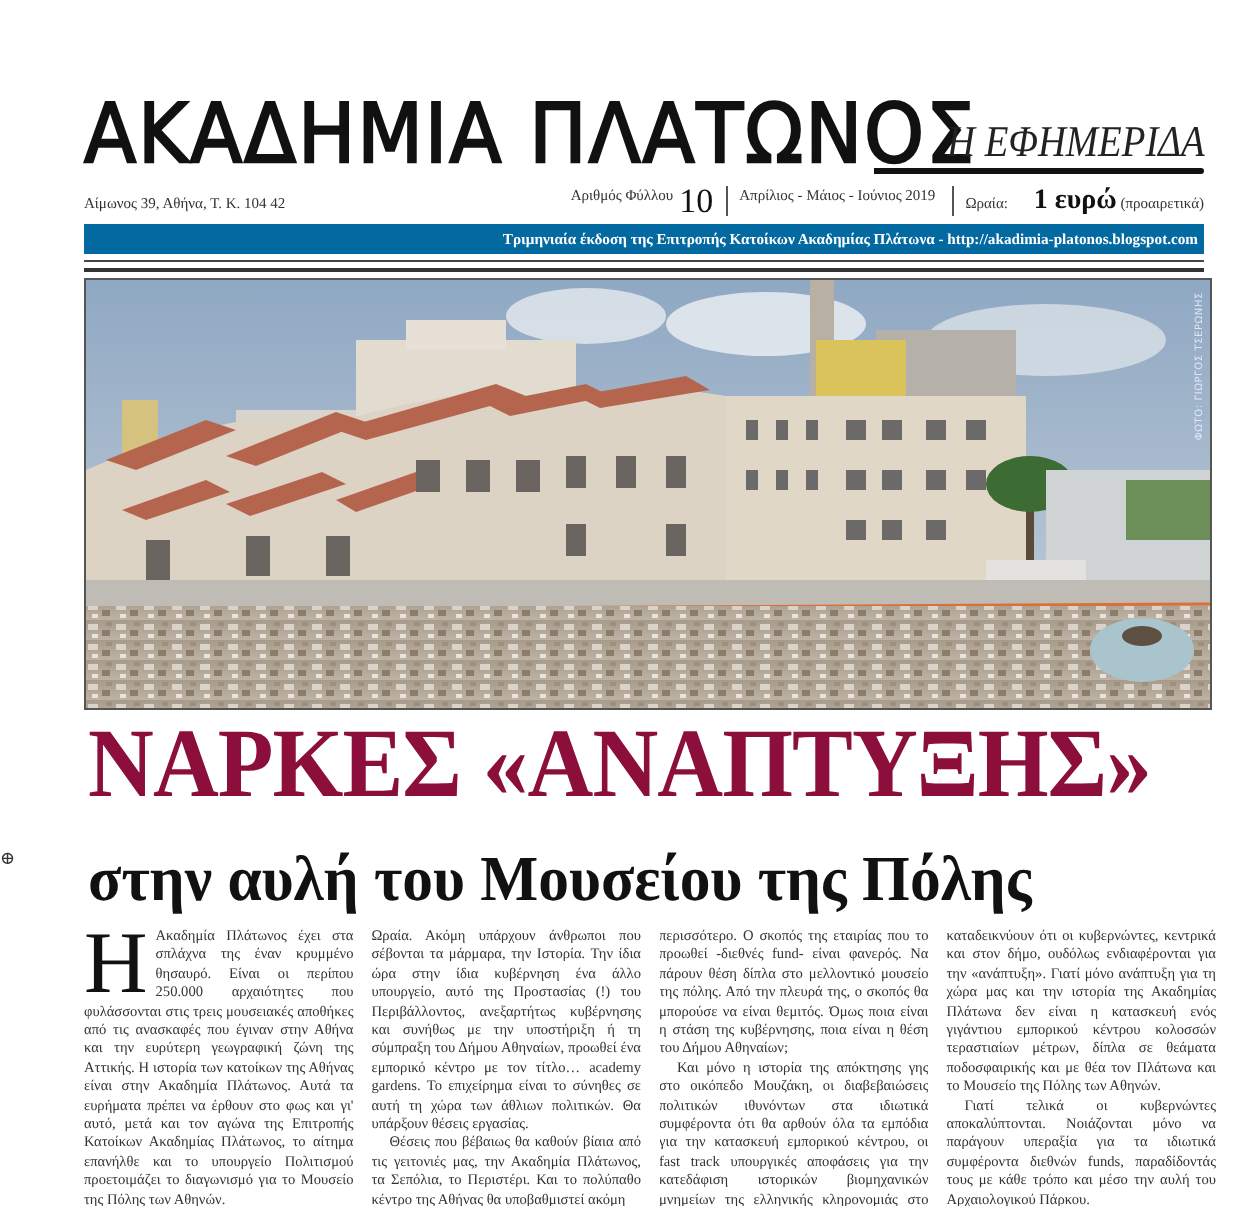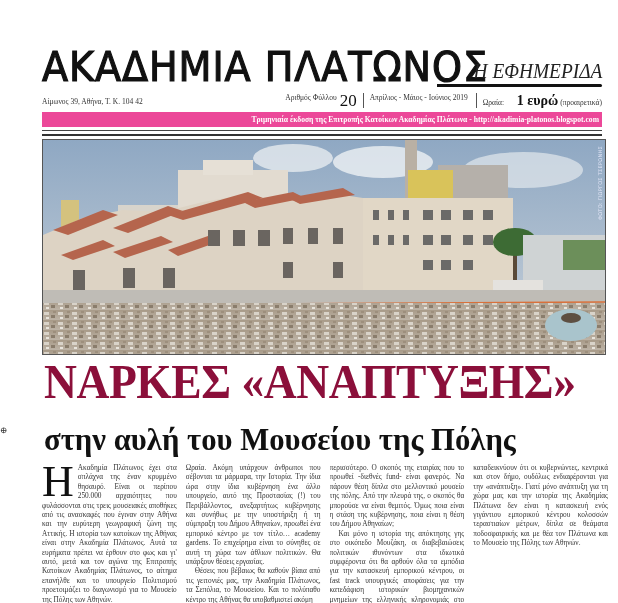--- a/index.html
+++ b/index.html
@@ -13,21 +13,21 @@
   .infobar { position: absolute; left: 42px; top: 93px; width: 560px; height: 16px; font-family: "Liberation Serif", serif; font-size: 7.5px; color: #333; }
   .address { position: absolute; left: 0; top: 4px; }
   .issue-group { position: absolute; right: 0; top: 0; display: flex; align-items: flex-start; white-space: nowrap; }
   .issue-label { font-size: 7.5px; margin-right: 3px; padding-bottom: 2px; }
   .issue-num { font-size: 17px; line-height: 16px; color: #111; margin-right: 6px; }
   .vsep { width: 1px; height: 15px; background: #555; margin: 0 6px 0 0; }
   .period { font-size: 7.5px; padding-bottom: 2px; margin-right: 8px; }
   .price { font-size: 7.5px; padding-bottom: 2px; }
   .price b { font-size: 14px; font-weight: bold; color: #111; margin-left: 11px; }
 
-  .banner { position: absolute; left: 42px; top: 112px; width: 560px; height: 15px; background: #ec4899; color: #fff; font-family: "Liberation Serif", serif; font-weight: bold; font-size: 7.6px; line-height: 15px; text-align: right; box-sizing: border-box; padding-right: 3px; white-space: nowrap; }
+  .banner { position: absolute; left: 42px; top: 112px; width: 560px; height: 15px; background: #0369a1; color: #fff; font-family: "Liberation Serif", serif; font-weight: bold; font-size: 7.6px; line-height: 15px; text-align: right; box-sizing: border-box; padding-right: 3px; white-space: nowrap; }
   .rule1 { position: absolute; left: 42px; top: 130px; width: 560px; height: 1px; background: #444; }
   .rule2 { position: absolute; left: 42px; top: 134px; width: 560px; height: 2px; background: #333; }
 
   .photo { position: absolute; left: 42px; top: 139px; width: 564px; height: 216px; overflow: hidden; background: #c9c2b6; border: 1px solid #555; box-sizing: border-box; }
   .photo svg { display: block; }
   .photo-credit { position: absolute; right: 2px; top: 6px; writing-mode: vertical-rl; transform: rotate(180deg); font-family: "DejaVu Sans", sans-serif; font-size: 5px; color: #eef; opacity: 0.85; letter-spacing: 0.3px; }
 
   .headline { position: absolute; left: 44px; top: 356px; width: 560px; font-family: "Liberation Serif", serif; font-weight: bold; font-size: 49px; line-height: 52px; color: #8b0f3a; white-space: nowrap; transform: scaleX(0.93); transform-origin: left center; letter-spacing: -0.5px; }
   .subhead { position: absolute; left: 44px; top: 420px; width: 560px; font-family: "Liberation Serif", serif; font-weight: bold; font-size: 32px; line-height: 38px; color: #111; white-space: nowrap; transform: scaleX(0.96); transform-origin: left center; }
   .reg-mark { position: absolute; left: 0; top: 425px; font-size: 9px; color: #333; }
@@ -44,21 +44,21 @@
 <div class="masthead">
   <div class="masthead-title">ΑΚΑΔΗΜΙΑ ΠΛΑΤΩΝΟΣ</div>
   <div class="masthead-underline"></div>
   <div class="masthead-sub">Η ΕΦΗΜΕΡΙΔΑ</div>
 </div>
 
 <div class="infobar">
   <div class="address">Αίμωνος 39, Αθήνα, Τ. Κ. 104 42</div>
   <div class="issue-group">
     <span class="issue-label">Αριθμός Φύλλου</span>
-    <span class="issue-num">20</span>
+    <span class="issue-num">10</span>
     <span class="vsep"></span>
     <span class="period">Απρίλιος - Μάιος - Ιούνιος 2019</span>
     <span class="vsep"></span>
     <span class="price">
       <span>Ωραία:</span>
       <b>1 ευρώ</b>
       <span>(προαιρετικά)</span>
     </span>
   </div>
 </div>
@@ -168,22 +168,23 @@
 <div class="reg-mark">⊕</div>
 <div class="subhead">στην αυλή του Μουσείου της Πόλης</div>
 
 <div class="columns">
   <div class="col">
     <span class="dropcap">Η</span>
     <p class="first">Ακαδημία Πλάτωνος έχει στα σπλάχνα της έναν κρυμμένο θησαυρό. Είναι οι περίπου 250.000 αρχαιότητες που φυλάσσονται στις τρεις μουσειακές αποθήκες από τις ανασκαφές που έγιναν στην Αθήνα και την ευρύτερη γεωγραφική ζώνη της Αττικής. Η ιστορία των κατοίκων της Αθήνας είναι στην Ακαδημία Πλάτωνος. Αυτά τα ευρήματα πρέπει να έρθουν στο φως και γι' αυτό, μετά και τον αγώνα της Επιτροπής Κατοίκων Ακαδημίας Πλάτωνος, το αίτημα επανήλθε και το υπουργείο Πολιτισμού προετοιμάζει το διαγωνισμό για το Μουσείο της Πόλης των Αθηνών.</p>
   </div>
   <div class="col">
     <p class="first">Ωραία. Ακόμη υπάρχουν άνθρωποι που σέβονται τα μάρμαρα, την Ιστορία. Την ίδια ώρα στην ίδια κυβέρνηση ένα άλλο υπουργείο, αυτό της Προστασίας (!) του Περιβάλλοντος, ανεξαρτήτως κυβέρνησης και συνήθως με την υποστήριξη ή τη σύμπραξη του Δήμου Αθηναίων, προωθεί ένα εμπορικό κέντρο με τον τίτλο… academy gardens. Το επιχείρημα είναι το σύνηθες σε αυτή τη χώρα των άθλιων πολιτικών. Θα υπάρξουν θέσεις εργασίας.</p>
-    <p>Θέσεις που βέβαιως θα καθούν βίαια από τις γειτονιές μας, την Ακαδημία Πλάτωνος, τα Σεπόλια, το Μουσείου. Και το πολύπαθο κέντρο της Αθήνας θα υποβαθμιστεί ακόμη</p>
+    <p>Θέσεις που βέβαιως θα καθούν βίαια από τις γειτονιές μας, την Ακαδημία Πλάτωνος, τα Σεπόλια, το Περιστέρι. Και το πολύπαθο κέντρο της Αθήνας θα υποβαθμιστεί ακόμη</p>
   </div>
   <div class="col">
     <p class="first">περισσότερο. Ο σκοπός της εταιρίας που το προωθεί -διεθνές fund- είναι φανερός. Να πάρουν θέση δίπλα στο μελλοντικό μουσείο της πόλης. Από την πλευρά της, ο σκοπός θα μπορούσε να είναι θεμιτός. Όμως ποια είναι η στάση της κυβέρνησης, ποια είναι η θέση του Δήμου Αθηναίων;</p>
     <p>Και μόνο η ιστορία της απόκτησης γης στο οικόπεδο Μουζάκη, οι διαβεβαιώσεις πολιτικών ιθυνόντων στα ιδιωτικά συμφέροντα ότι θα αρθούν όλα τα εμπόδια για την κατασκευή εμπορικού κέντρου, οι fast track υπουργικές αποφάσεις για την κατεδάφιση ιστορικών βιομηχανικών μνημείων της ελληνικής κληρονομιάς στο οικόπεδο</p>
   </div>
   <div class="col">
     <p class="first">καταδεικνύουν ότι οι κυβερνώντες, κεντρικά και στον δήμο, ουδόλως ενδιαφέρονται για την «ανάπτυξη». Γιατί μόνο ανάπτυξη για τη χώρα μας και την ιστορία της Ακαδημίας Πλάτωνα δεν είναι η κατασκευή ενός γιγάντιου εμπορικού κέντρου κολοσσών τεραστιαίων μέτρων, δίπλα σε θεάματα ποδοσφαιρικής και με θέα τον Πλάτωνα και το Μουσείο της Πόλης των Αθηνών.</p>
+    <p>Γιατί τελικά οι κυβερνώντες αποκαλύπτονται. Νοιάζονται μόνο να παράγουν υπεραξία για τα ιδιωτικά συμφέροντα διεθνών funds, παραδίδοντάς τους με κάθε τρόπο και μέσο την αυλή του Αρχαιολογικού Πάρκου.</p>
   </div>
 </div>
 
 </body></html>

